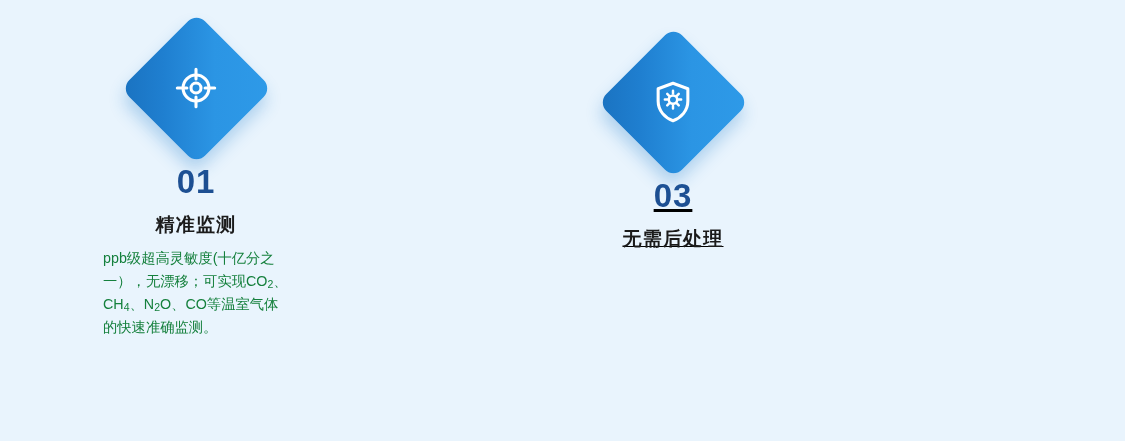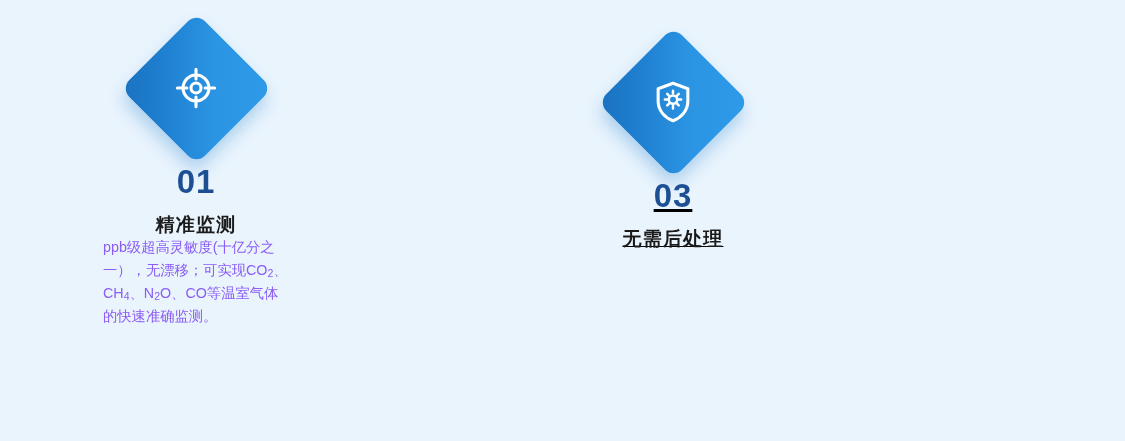--- a/index.html
+++ b/index.html
@@ -31,22 +31,22 @@
 
   .num {
     font-size: 33px; font-weight: 700; color:#1d4f92;
     letter-spacing: 1px; line-height:1; margin-top:1px;
   }
   .title {
     font-size: 19px; font-weight: 700; color:#1b1b1b;
     letter-spacing: 1.2px; line-height:1; margin-top:17px;
   }
   .desc {
-    font-size: 14.3px; color:#8b5cf6; line-height:1.62;
-    margin-top:2px; text-align:left; width:184px;
+    font-size: 14.3px; color:#15803d; line-height:1.62;
+    margin-top:13px; text-align:left; width:184px;
   }
   .desc sub { font-size:10.5px; vertical-align:baseline; position:relative; top:2px; }
 
   
   #card-1 { left:61px;  top:12px; }
   #card-2 { left:315px; top:69px; }
   #card-3 { left:538px; top:26px;text-decoration:underline; }
   #card-4 { left:824px; top:69px; }
   #card-1 .desc { width:186px; }
   #card-2 .desc { width:184px; }

